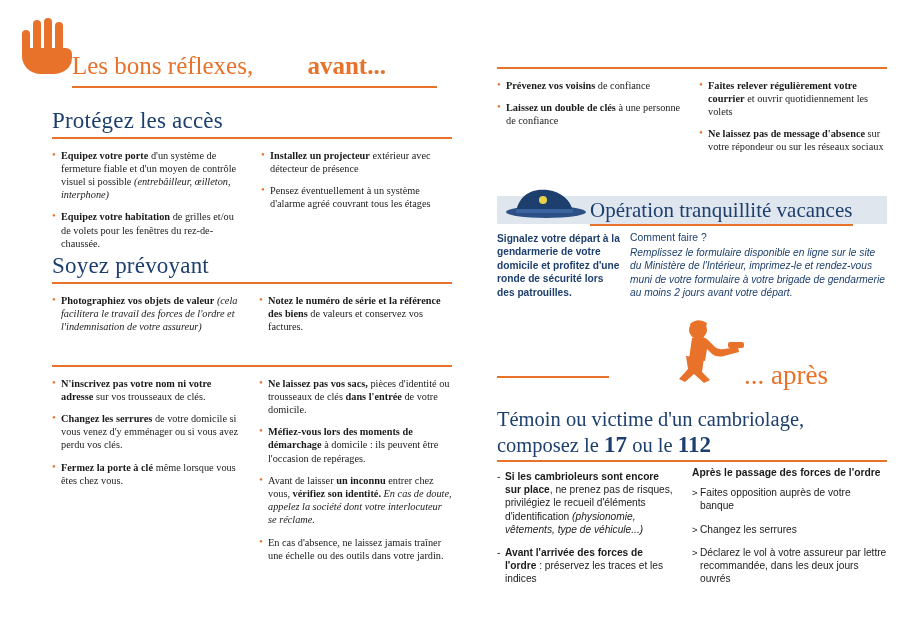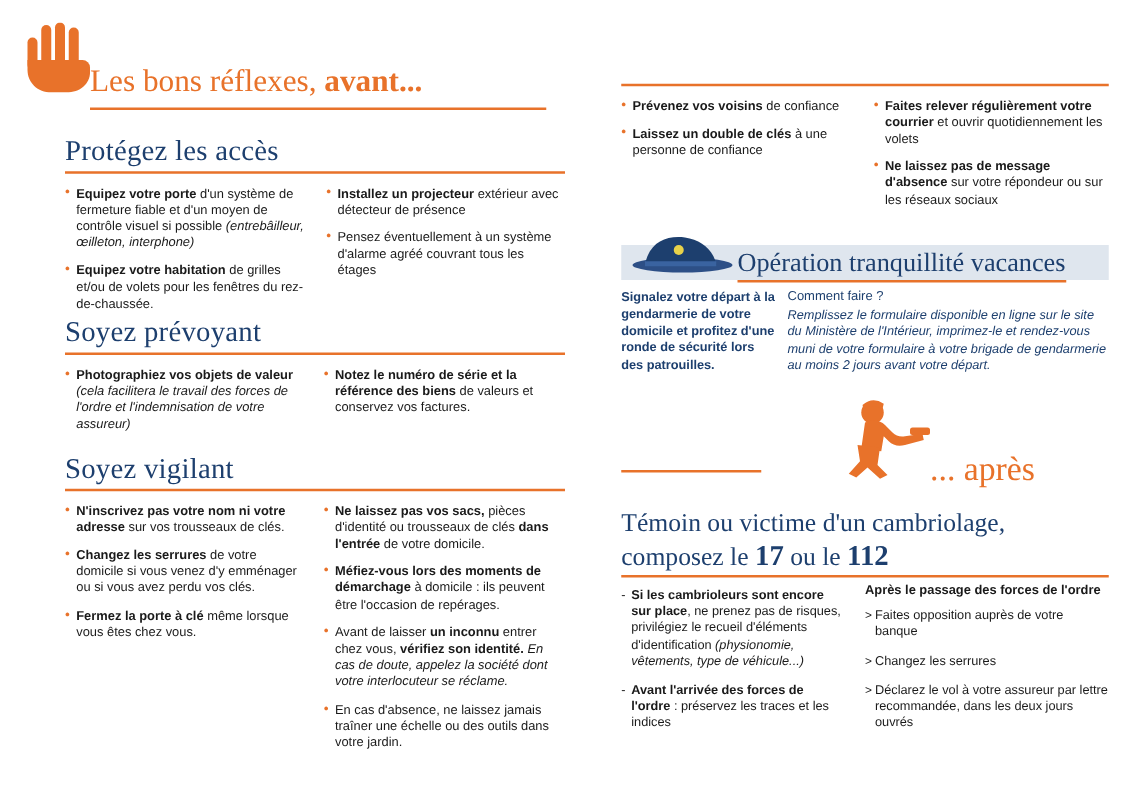--- a/index.html
+++ b/index.html
@@ -26,20 +26,21 @@
   .rule { height:1.5px; background:#e8722a; margin-top:3px; }
 
   ul.bl { list-style:none; margin:0; padding:0; }
   ul.bl > li {
     position:relative;
     padding-left:9px;
     margin-bottom:9px;
     font-size:10.3px;
     line-height:13.2px;
     color:#1a1a1a;
+    font-family:Liberation Serif, serif;
   }
   ul.bl > li::before {
     content:"•";
     position:absolute; left:0; top:-1px;
     color:#e8722a; font-size:11px; line-height:13px;
   }
   b { font-weight:bold; }
   i { font-style:italic; }
 
   .two { display:flex; gap:14px; }
@@ -47,21 +48,21 @@
 
   
   .hand { position:absolute; left:18px; top:18px; width:58px; height:56px; }
 
   
   .banner {
     position:absolute; left:72px; top:52px;
     font-family:"Liberation Serif", serif;
     font-size:25px; color:#e8722a; white-space:nowrap;
   }
-  .banner b { font-weight:bold; }
+  .banner b { font-weight:bold;margin-left:48px; }
   .banner-rule {
     position:absolute; left:72px; top:86px; width:365px; height:2px; background:#e8722a;
   }
 
   
   .otv-band {
     position:absolute; left:497px; top:196px; width:390px; height:28px;
     background:#dfe6ee;
   }
   .otv-title {
@@ -154,21 +155,20 @@
       </div>
       <div>
         <ul class="bl">
           <li><b>Notez le numéro de série et la référence des biens</b> de valeurs et conservez vos factures.</li>
         </ul>
       </div>
     </div>
   </div>
 
   <div class="col" style="left:52px; top:362px; width:400px;">
-    <div class="h1">Soyez vigilant</div>
     <div class="rule"></div>
     <div class="two" style="margin-top:10px;">
       <div>
         <ul class="bl">
           <li><b>N'inscrivez pas votre nom ni votre adresse</b> sur vos trousseaux de clés.</li>
           <li><b>Changez les serrures</b> de votre domicile si vous venez d'y emménager ou si vous avez perdu vos clés.</li>
           <li><b>Fermez la porte à clé</b> même lorsque vous êtes chez vous.</li>
         </ul>
       </div>
       <div>

